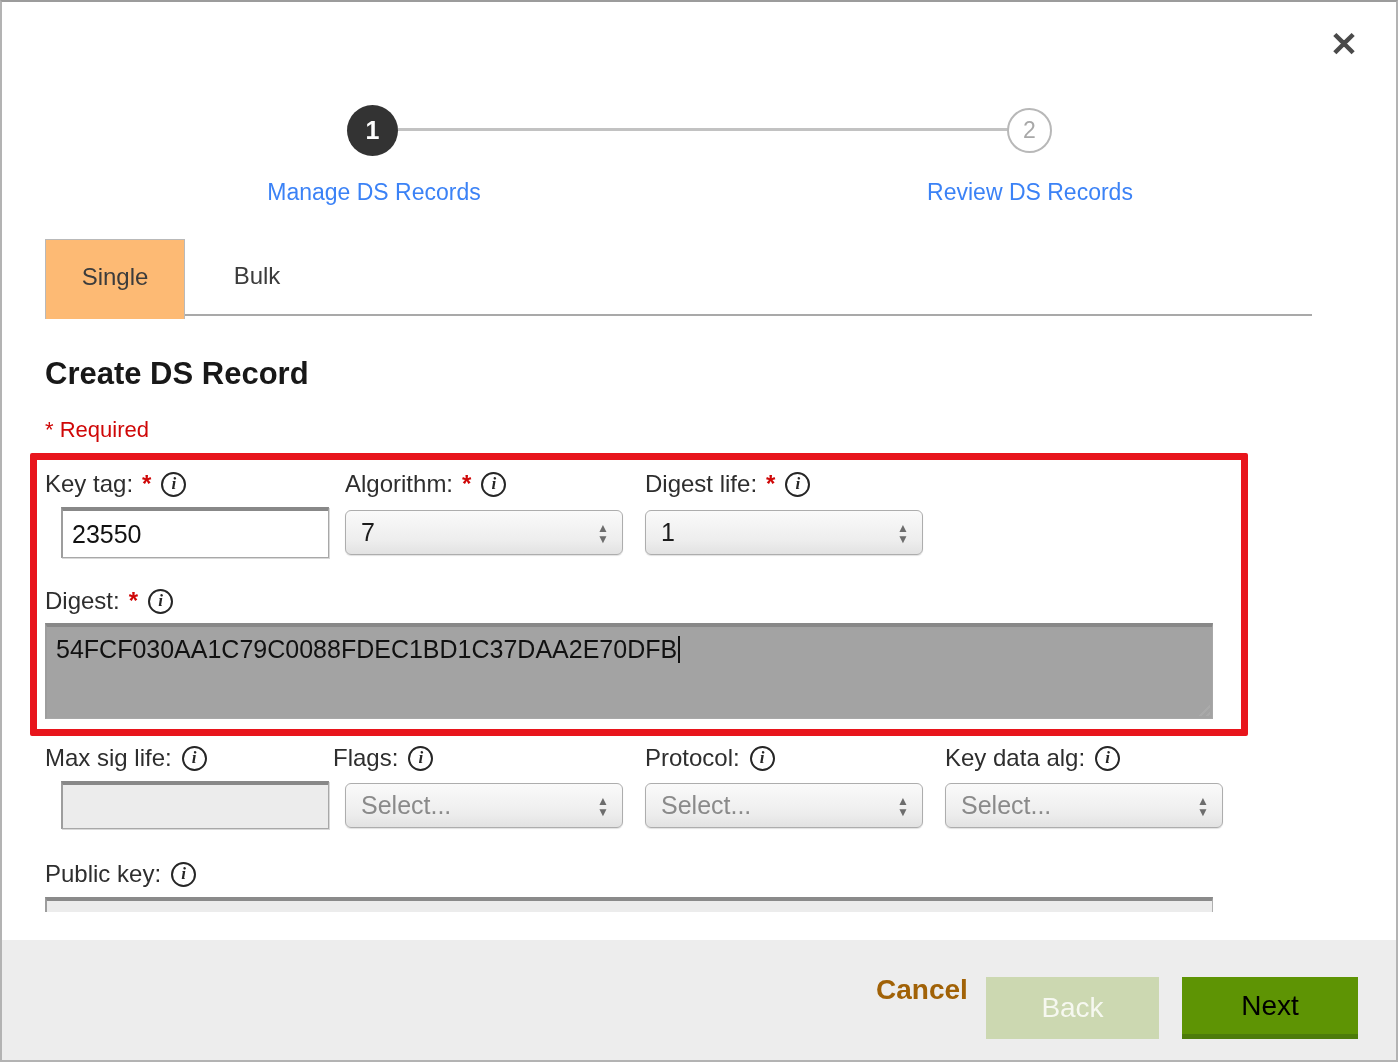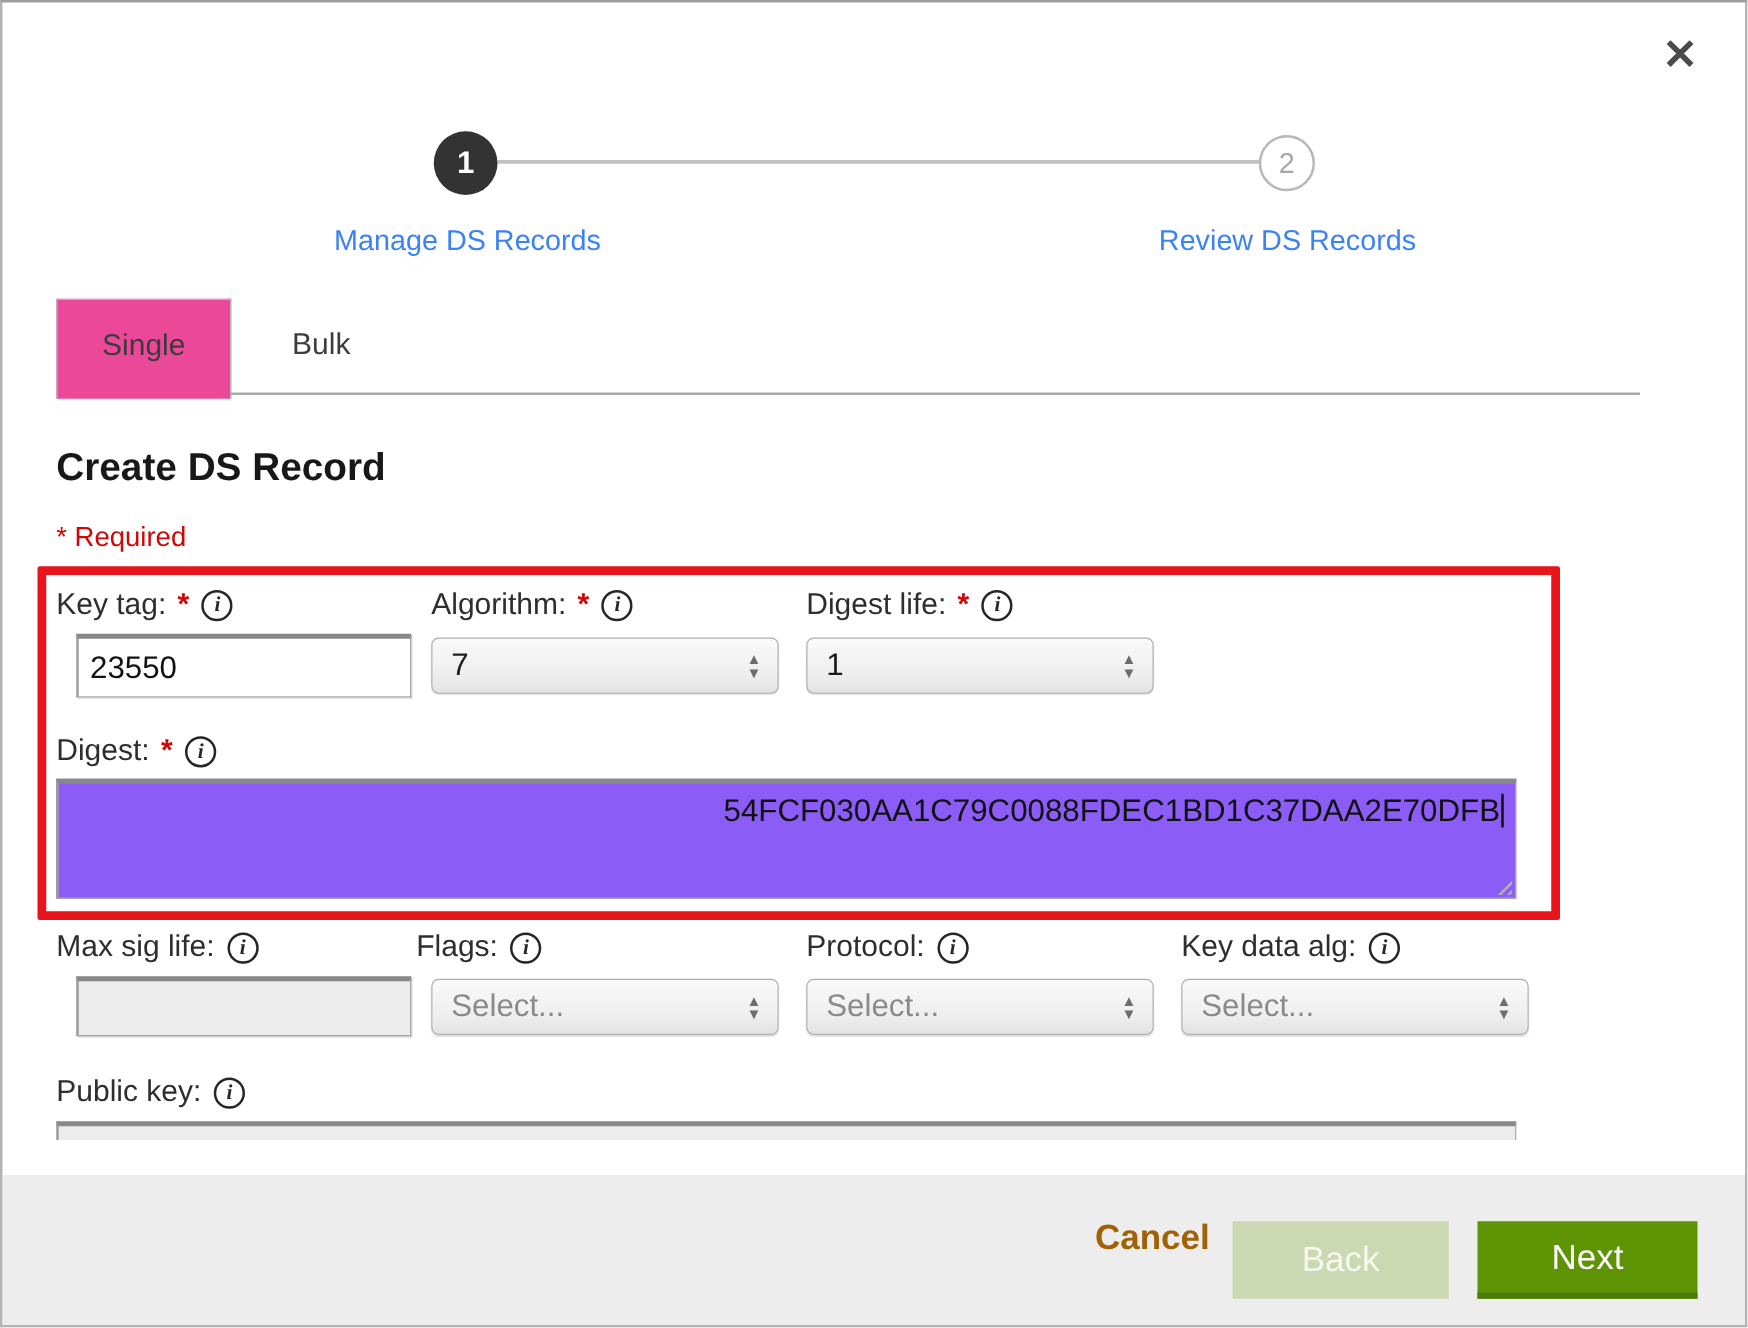--- a/index.html
+++ b/index.html
@@ -35,21 +35,21 @@
     position:absolute; top:177px; width:400px; text-align:center;
     font-size:23px; color:#3b82f6;
   }
   .step-label.one{left:172px;}
   .step-label.two{left:828px;}
 
   
   .tabs{position:absolute; left:43px; top:237px; width:1267px; height:77px; border-bottom:2px solid #a9a9a9;}
   .tab{position:absolute; top:0; text-align:center; font-size:24px; color:#3c3c3c; cursor:pointer;}
   .tab.active{
-    left:0; width:140px; height:80px; line-height:74px; background:#ec4899;
+    left:0; width:140px; height:80px; line-height:74px; background:#fdba74;
     border:1px solid #b9b9b9; border-bottom:none; z-index:2;
   }
   .tab.plain{left:141px; width:142px; height:76px; line-height:74px;}
 
   .page-title{position:absolute; left:43px; top:354px; font-size:31px; font-weight:bold; color:#181818; margin:0;}
   .required-note{position:absolute; left:43px; top:415px; font-size:22px; color:#cf0707;}
 
   
   .red-box{
     position:absolute; left:28px; top:451px; width:1218px; height:283px;
@@ -89,23 +89,23 @@
   }
   .select .placeholder{color:#8a8a8a;}
   .select-arrows{
     position:absolute; right:13px; top:50%; transform:translateY(-50%);
     display:flex; flex-direction:column; align-items:center; gap:1px;
     font-size:12px; color:#6d6d6d; line-height:10px;
   }
 
   
   .textarea{
-    position:absolute; background:#8b5cf6;
+    position:absolute; background:#a3a3a3;
     border:1px solid #a8a8a8; border-top:4px solid #888888; border-left:2px solid #9d9d9d;
-    font-size:25px; color:#111; padding:8px 9px;text-align:right;
+    font-size:25px; color:#111; padding:8px 9px;
   }
   .caret{
     display:inline-block; width:2px; height:27px; background:#111;
     vertical-align:-5px; margin-left:1px;
   }
   .resize-handle{
     position:absolute; right:2px; bottom:2px; width:15px; height:15px;
     background:repeating-linear-gradient(135deg, transparent 0 3px, #aaa 3px 5px);
     clip-path:polygon(100% 0, 100% 100%, 0 100%);
   }
@@ -114,21 +114,21 @@
     background:#ececec; border-top:4px solid #8a8a8a;
     border-left:2px solid #9d9d9d; border-right:1px solid #b0b0b0; overflow:hidden;
   }
 
   
   .footer{position:absolute; left:0; top:938px; width:100%; bottom:0; background:#ededed;}
   .cancel-link{position:absolute; left:874px; top:34px; font-size:28px; color:#a16207; cursor:pointer;font-weight:bold;}
   .btn{position:absolute; top:37px; height:62px; display:flex; align-items:center; justify-content:center;
        font-size:28px; cursor:pointer;}
   .btn-back{left:984px; width:173px; background:#ccd8b1; color:#f6f8f0;}
-  .btn-next{left:1180px; width:176px; background:#5e9404; border-bottom:5px solid #4d7c0a; color:#ffffff;}
+  .btn-next{left:1180px; width:176px; background:#5e9404; border-bottom:5px solid #4d7c0a; color:#000000;}
 </style>
 </head>
 <body>
 
 <div class="modal">
 
   <div class="close-x">✕</div>
 
   <div class="step-line"></div>
   <div class="step-circle active">1</div>

